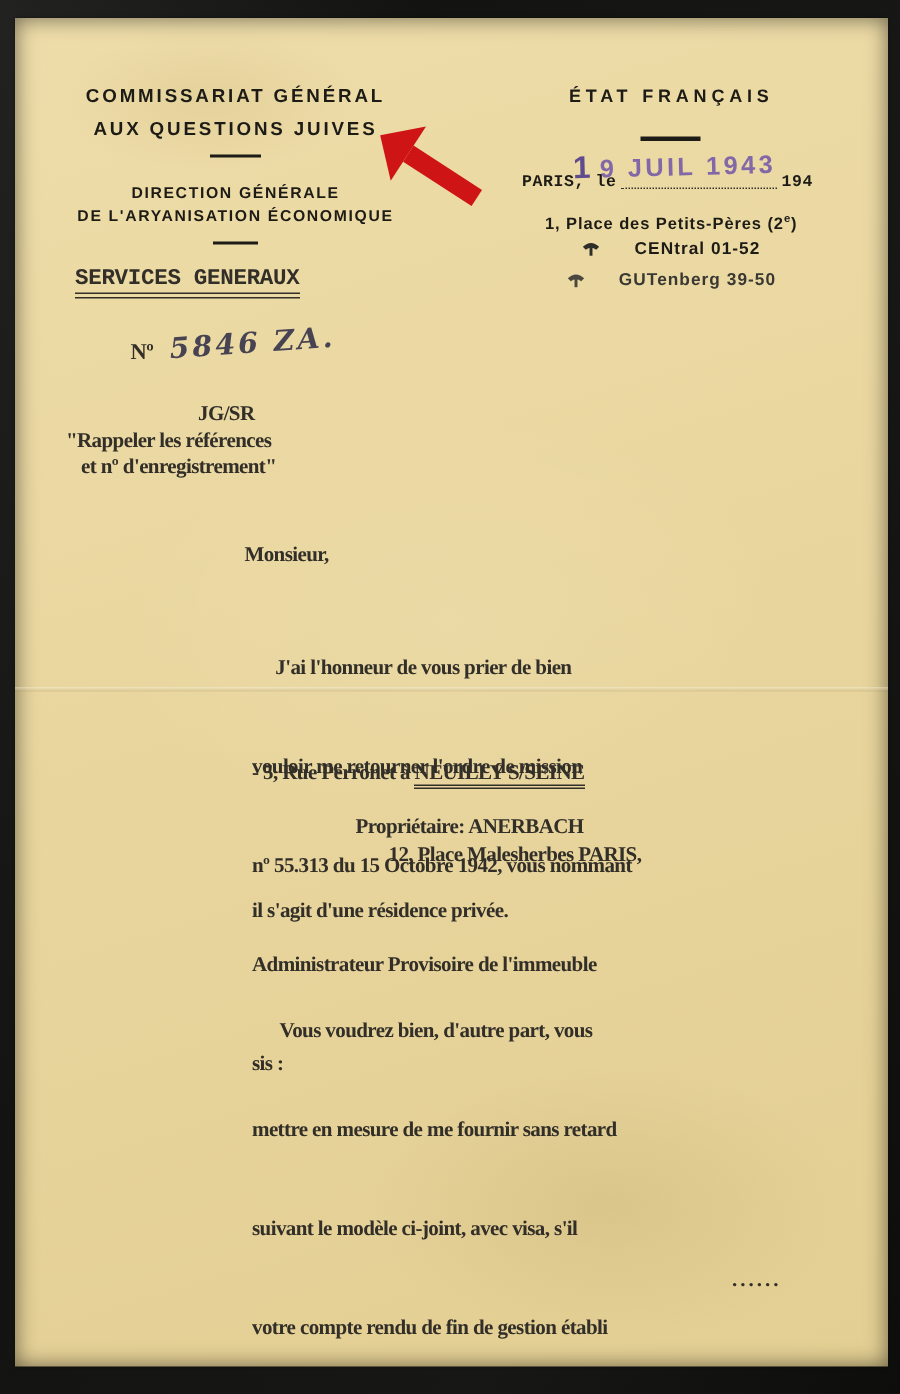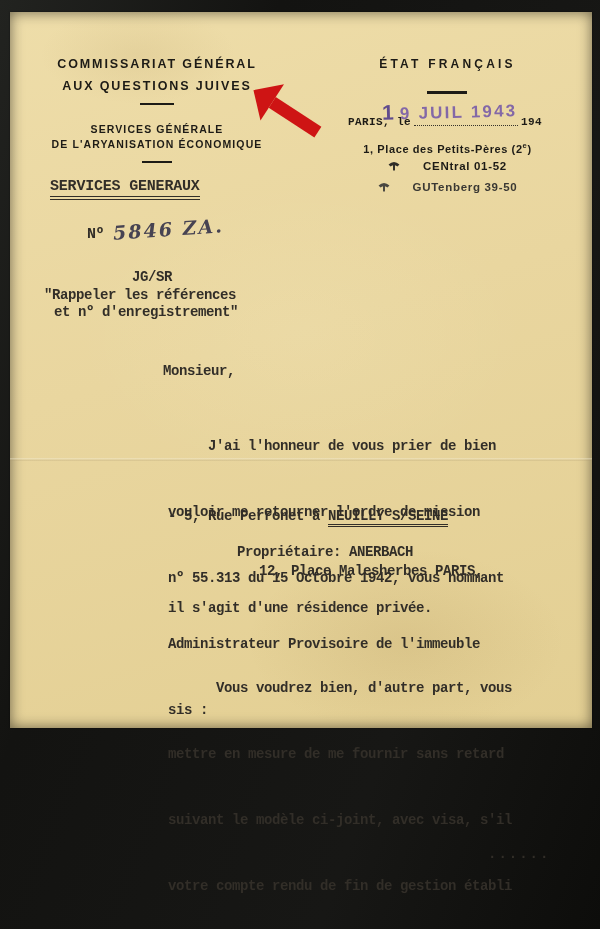--- a/index.html
+++ b/index.html
@@ -1,19 +1,19 @@
 <!DOCTYPE html>
 <html style="--ink-printed: #1d1b16; --ink-typed: #322e28; --ink-hand: #474352; --stamp: #7b5fa8; --stamp-dark: #55408c; --arrow: #ce1414;"><head>
 <meta charset="utf-8">
 <style>
   html,body{margin:0;padding:0;width:600px;height:929px;overflow:hidden;
     background:#171715;font-family:"Liberation Sans",sans-serif;}
   .frame{position:absolute;inset:0;width:600px;height:929px;
     background:linear-gradient(110deg,#222320 0%,#131311 30%,#171715 70%,#0d0d0b 100%);}
-  .paper{position:absolute;left:10px;top:12px;width:582px;height:716px;
+  .paper{position:absolute;left:10px;top:12px;width:582px;height:899px;
     background:
       radial-gradient(140px 70px at 22% 6%, rgba(150,120,60,.10), transparent 70%),
       radial-gradient(220px 130px at 68% 88%, rgba(140,108,48,.12), transparent 72%),
       radial-gradient(300px 200px at 50% 45%, rgba(255,250,220,.10), transparent 75%),
       linear-gradient(163deg,#eedda9 0%,#e9d69f 45%,#e3cf93 100%);
     box-shadow:0 0 14px rgba(0,0,0,.55) inset, 0 0 2px rgba(0,0,0,.4);}
   .crease{position:absolute;left:0;right:0;top:446px;height:3px;pointer-events:none;
     background:linear-gradient(rgba(255,252,235,.38), rgba(120,95,45,.16));}
 
   
@@ -28,21 +28,21 @@
   .paris-row{position:absolute;left:8px;top:104px;width:194px;display:flex;align-items:flex-end;
     font-size:11px;letter-spacing:.4px;font-family:Liberation Mono, monospace;}
   .leader{flex:1;border-bottom:1.6px dotted #35322c;margin:0 3px 2px 3px;height:9px;}
   .addr{position:absolute;left:0;top:129px;width:215px;font-size:11px;letter-spacing:.6px;white-space:nowrap;}
   .addr sup{font-size:7.5px;}
   .tel{position:absolute;left:0;width:215px;display:flex;justify-content:center;align-items:center;
     gap:23px;font-size:11.5px;letter-spacing:.7px;}
   .tel.t2{color:#3a3833;}
 
   
-  .typed{position:absolute;color:var(--ink-typed);font-family:Liberation Mono, monospace;
+  .typed{position:absolute;color:var(--ink-typed);font-family:Liberation Serif, serif;
     font-weight:700;font-size:14px;letter-spacing:-.4px;white-space:pre;line-height:22px;}
   .typed.small{font-size:15px;}
   .svc{position:absolute;left:40px;top:163px;width:215px;line-height:19px;}
   .svc .u{display:inline-block;border-bottom:4px double var(--ink-typed);padding-bottom:0px;
     font-family:"Liberation Mono","DejaVu Sans Mono",monospace;font-weight:700;font-size:15px;
     color:var(--ink-typed);letter-spacing:-.2px;white-space:pre;}
   .dbl{border-bottom:3px double var(--ink-typed);text-align:right;}
   .hand{position:absolute;left:103px;top:206px;font-family:"DejaVu Serif",serif;font-style:italic;
     font-weight:700;font-size:19px;color:var(--ink-hand);transform:rotate(-4deg);letter-spacing:2px;}
 
@@ -62,21 +62,21 @@
 
 <div class="frame"></div>
 
 <div class="paper">
   <div class="crease"></div>
 
   <div class="lh-left">
     <div class="printed org" style="top:45px">COMMISSARIAT GÉNÉRAL</div>
     <div class="printed org" style="top:67px">AUX QUESTIONS JUIVES</div>
     <div class="rule" style="left:92px;top:91px;width:34px"></div>
-    <div class="printed dept" style="top:111px">SERVICES GÉNÉRALE</div>
+    <div class="printed dept" style="top:111px">DIRECTION GÉNÉRALE</div>
     <div class="printed dept" style="top:126px">DE L'ARYANISATION ÉCONOMIQUE</div>
     <div class="rule" style="left:94px;top:149px;width:30px"></div>
   </div>
 
   <div class="svc">
     <div><span class="u">SERVICES GENERAUX</span></div>
   </div>
 
   <div class="typed small" style="left:77px;top:212px">Nº</div>
   <div class="hand">5846 ZA.</div>

